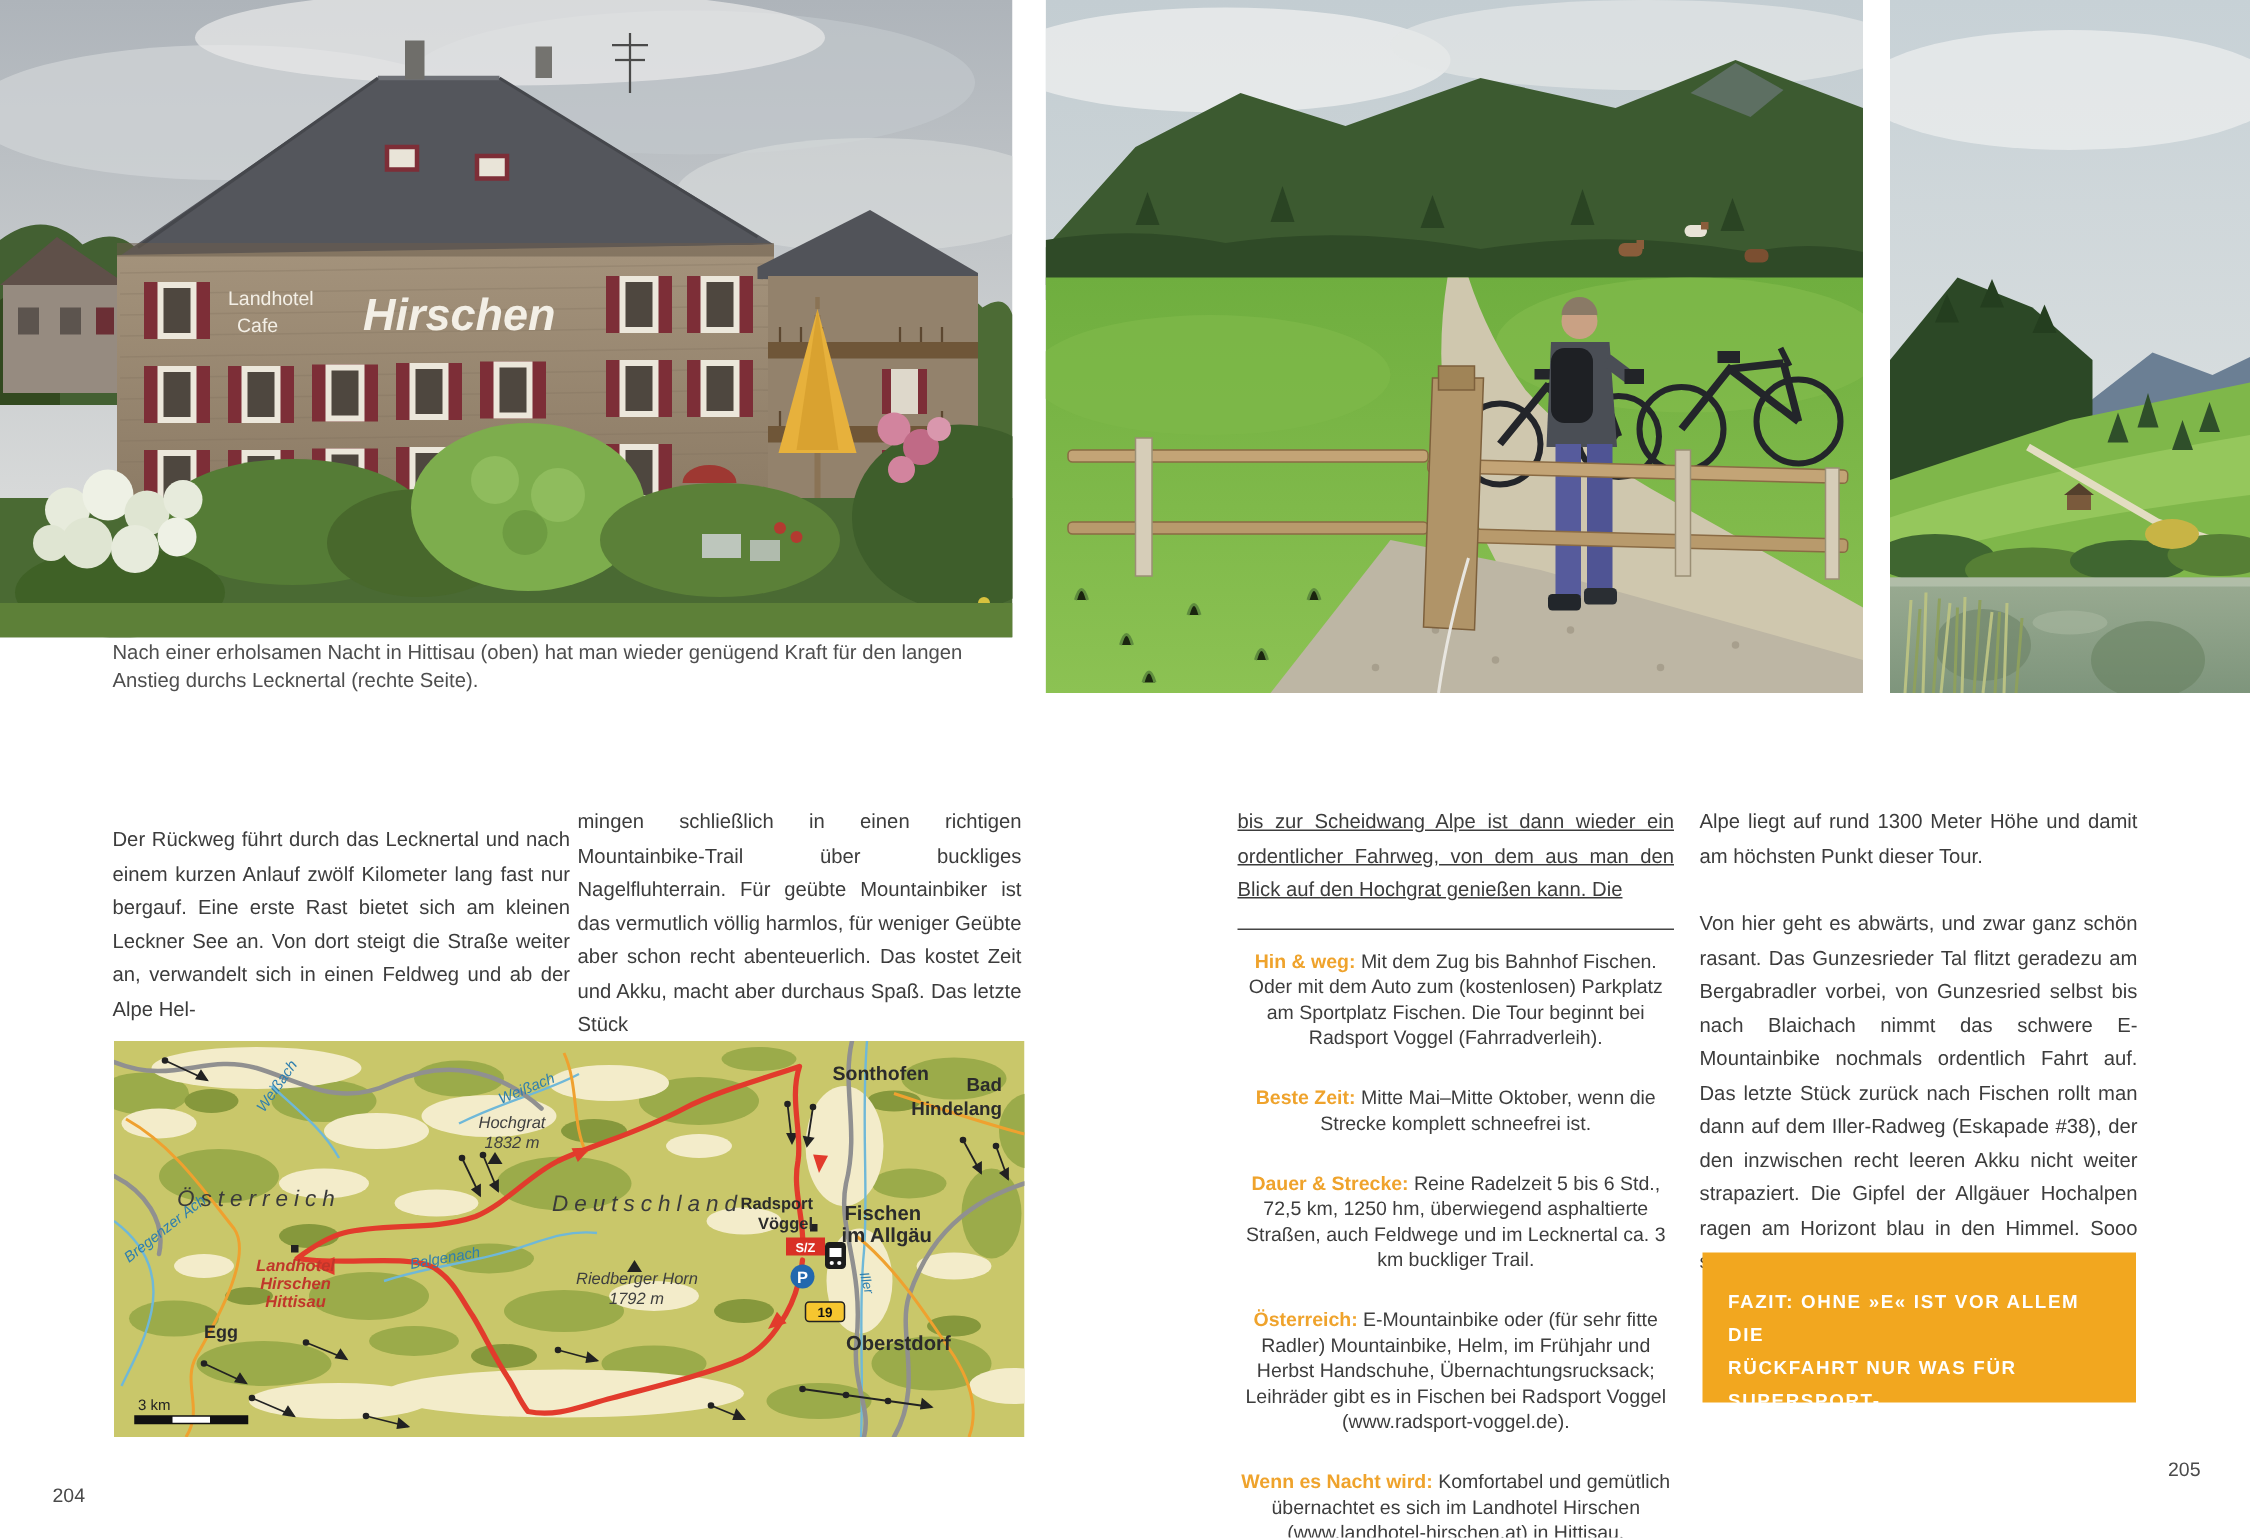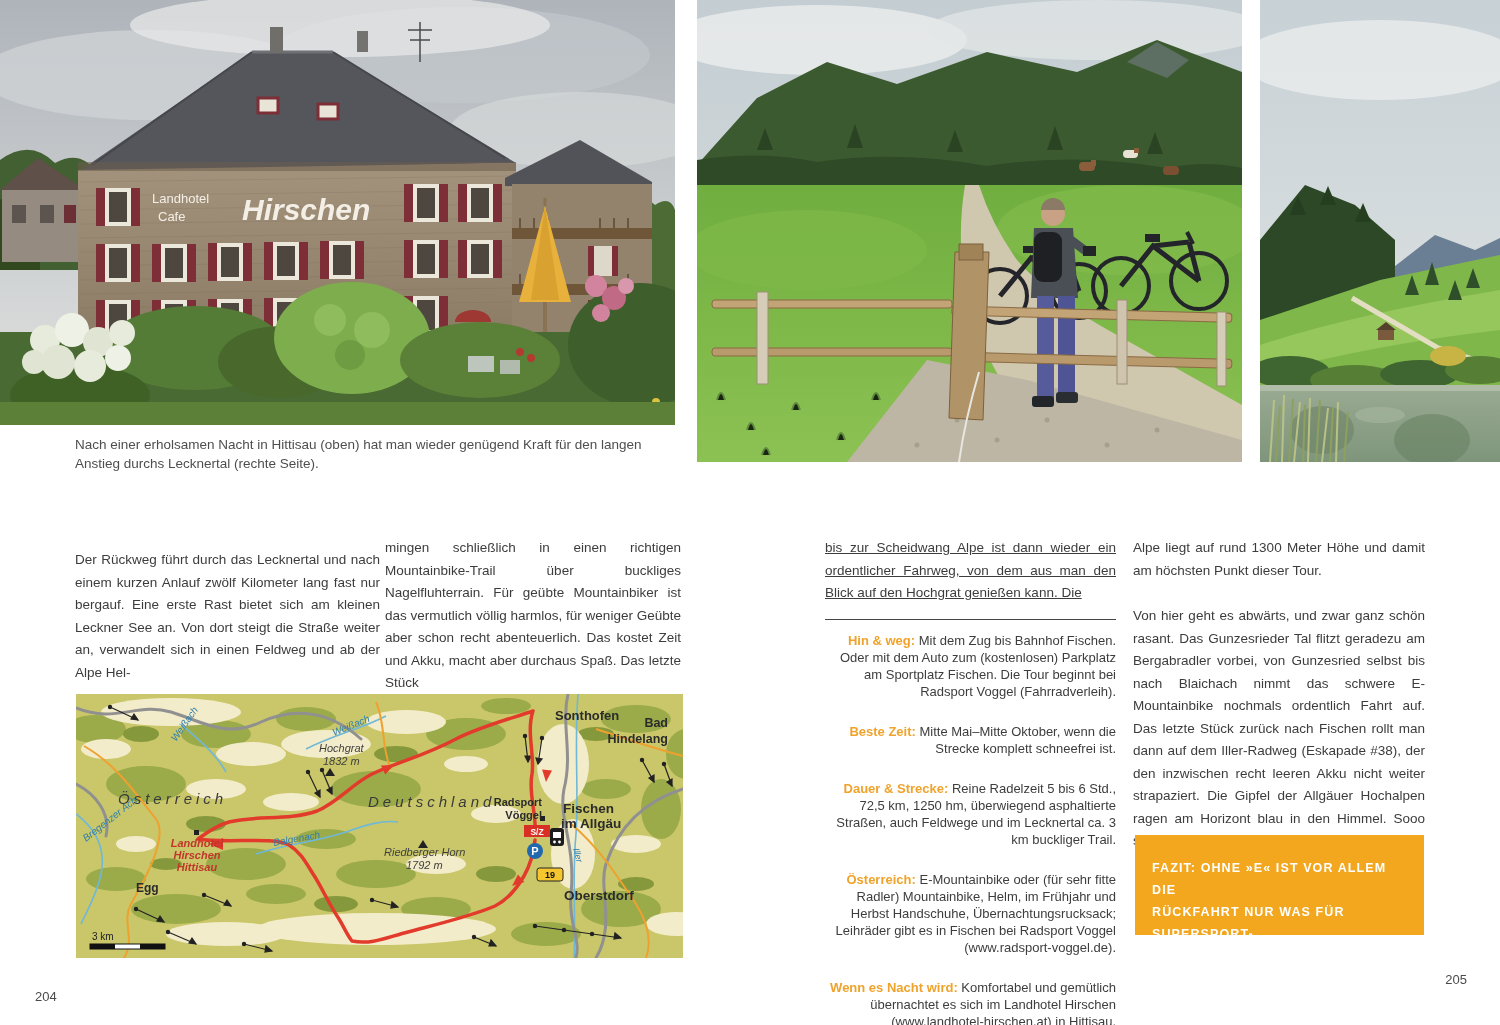--- a/index.html
+++ b/index.html
@@ -3,31 +3,31 @@
 <meta charset="utf-8">
 <style>
   html,body{margin:0;padding:0;}
   body{width:1500px;height:1025px;position:relative;background:#ffffff;
        font-family:"Liberation Sans",sans-serif;color:#3c3c3c;overflow:hidden;}
   .photo{position:absolute;overflow:hidden;}
   .photo svg{display:block;}
   #photo-left{left:0;top:0;width:675px;height:425px;}
   #photo-mid{left:697px;top:0;width:545px;height:462px;}
   #photo-right{left:1260px;top:0;width:240px;height:462px;}
-  .caption{position:absolute;left:75px;top:435px;width:588px;
+  .caption{position:absolute;left:75px;top:425px;width:588px;
            font-size:13.5px;line-height:19px;color:#4e4e4e;}
   .body-col{position:absolute;top:537px;font-size:13.5px;line-height:22.5px;
             color:#3c3c3c;text-align:justify;}
   .body-col p{margin:0 0 23px 0;}
   #col1{left:75px;width:305px;margin-top:12px;}
   #col2{left:385px;width:296px;}
   #col3{left:825px;width:291px;text-align:left;}
   #col4{left:1133px;width:292px;}
   .rule{border:0;border-top:1.5px solid #454545;margin:14px 0 12px 0;}
-  .info-block{font-size:13px;line-height:17px;margin:0 0 7px 0;color:#3d3d3d;text-align:right;}
+  .info-block{font-size:13px;line-height:17px;margin:0 0 7px 0;color:#3d3d3d;text-align:center;}
   .info-label{color:#efa32c;font-weight:bold;}
   .ulink{}
   .map{position:absolute;left:76px;top:694px;width:607px;height:264px;}
   .fazit{position:absolute;left:1135px;top:835px;width:289px;height:100px;
          background:#f2a71f;color:#ffffff;box-sizing:border-box;
          padding:22px 14px 0 17px;font-weight:bold;font-size:12.5px;
          line-height:22px;letter-spacing:1.1px;}
   .pagenum{position:absolute;top:972px;font-size:13px;color:#4a4a4a;}
   .pagenum.pleft{left:35px;margin-top:17px;}
   .pagenum.pright{right:33px;}

